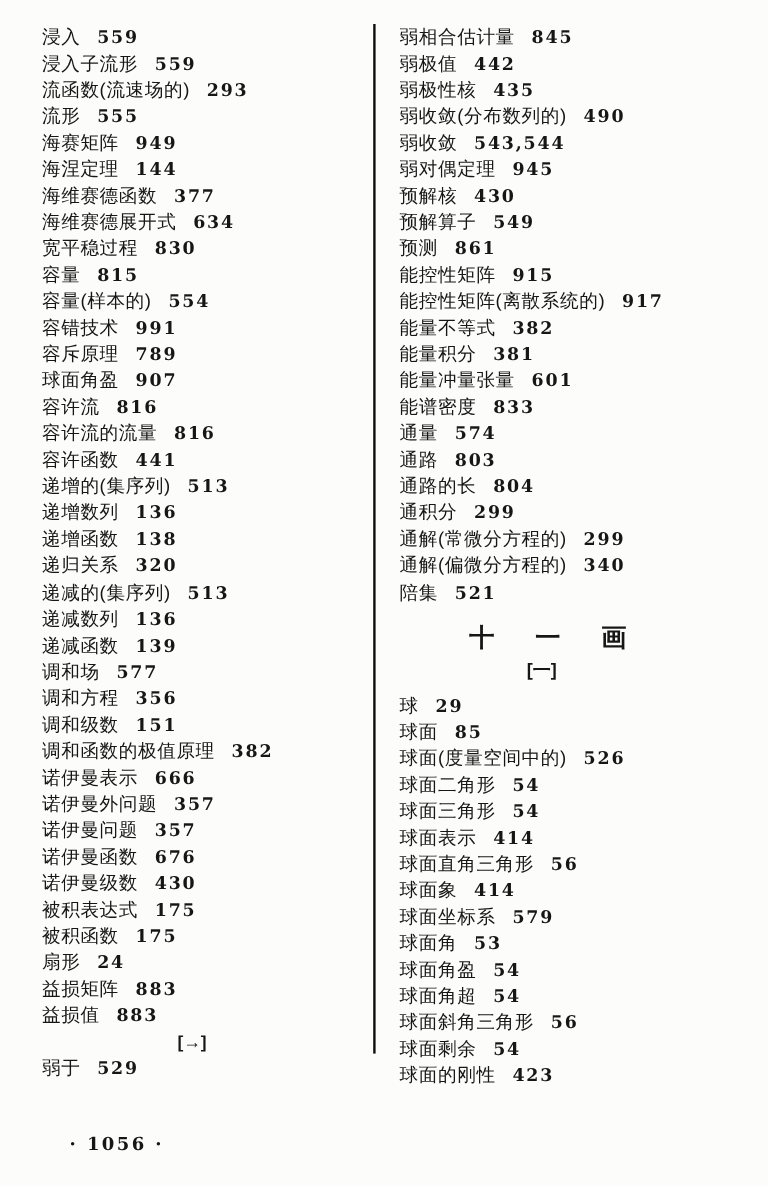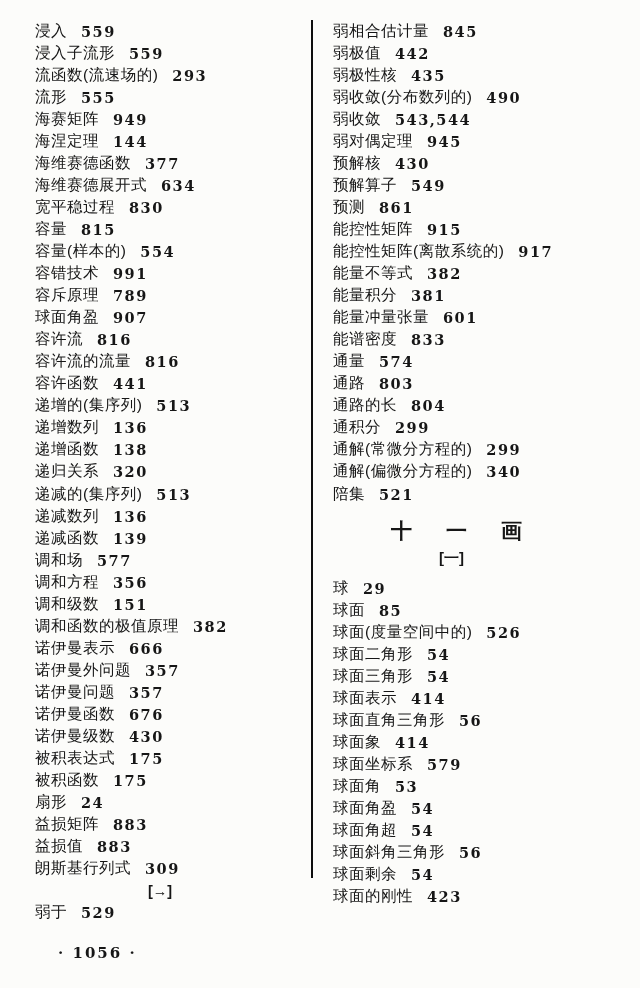--- a/index.html
+++ b/index.html
@@ -207,24 +207,20 @@
           <span class="pg">24</span>
         </div>
         <div class="entry">
           <span class="term">益损矩阵</span>
           <span class="pg">883</span>
         </div>
         <div class="entry">
           <span class="term">益损值</span>
           <span class="pg">883</span>
         </div>
-        <div class="entry">
-          <span class="term">朗斯基行列式</span>
-          <span class="pg">309</span>
-        </div>
       </div>
     <div class="marker-row">
       <span>[→]</span>
     </div>
     <div>
         <div class="entry">
           <span class="term">弱于</span>
           <span class="pg">529</span>
         </div>
       </div>

